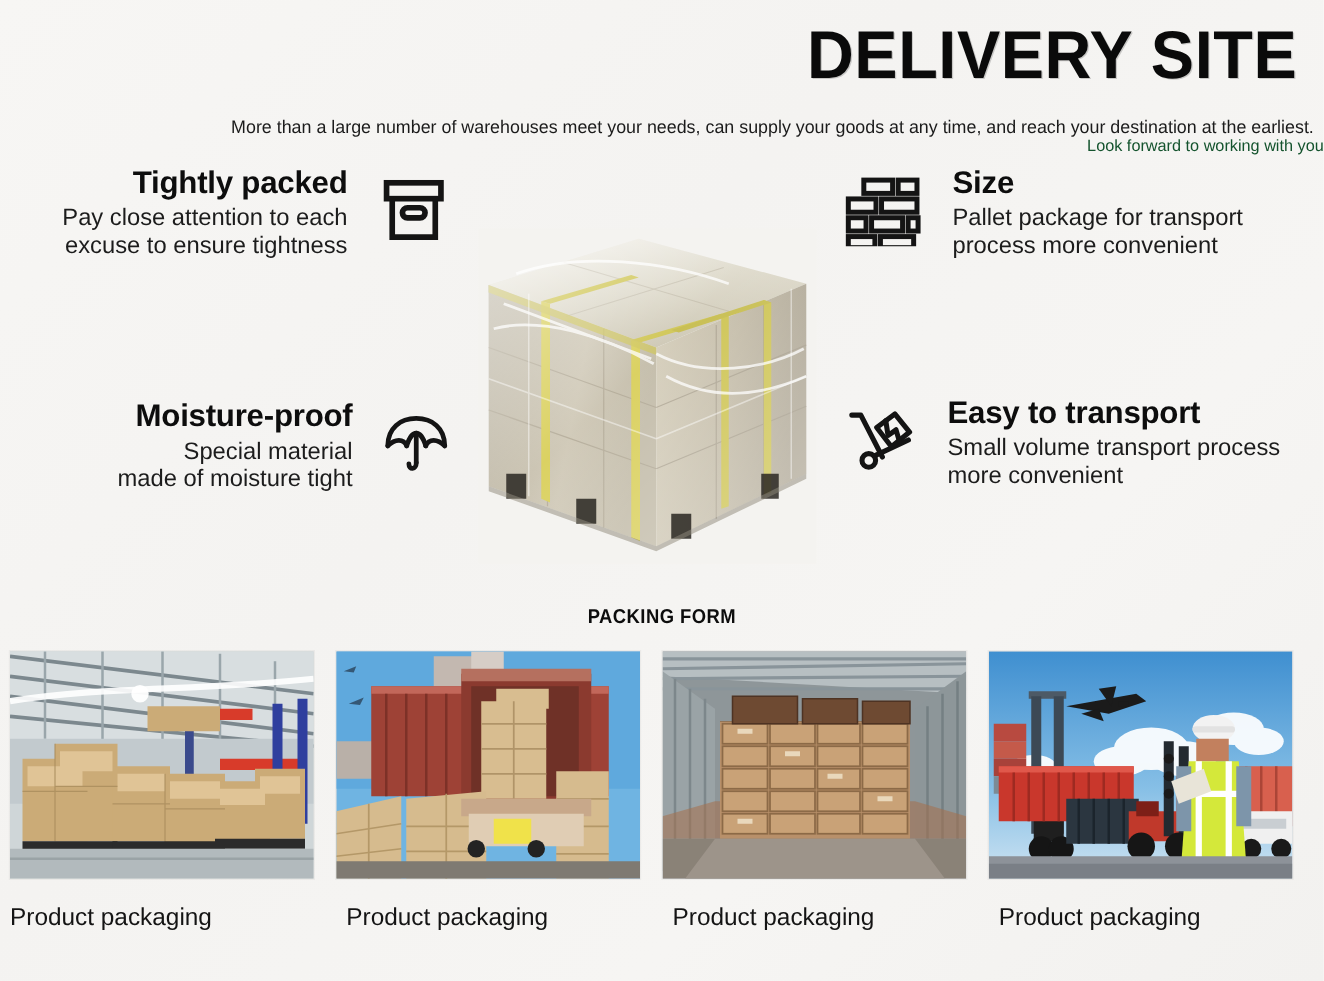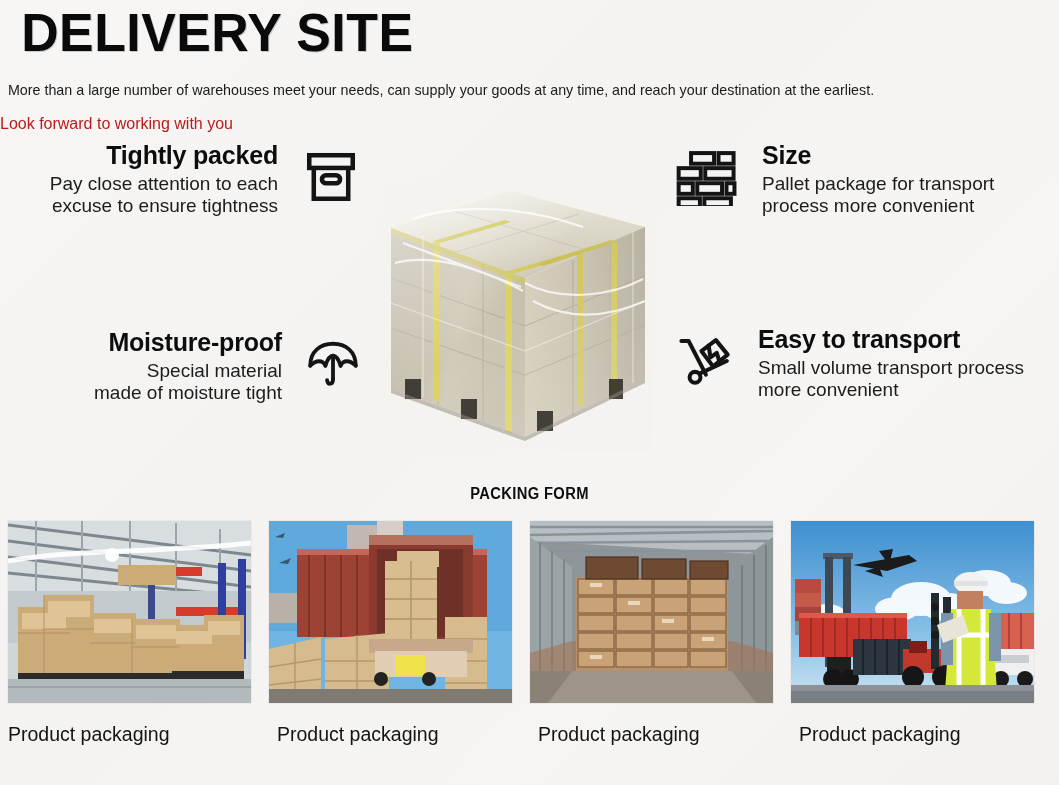--- a/index.html
+++ b/index.html
@@ -18,21 +18,21 @@
     position: relative;
   }
 
   .page {
     width: 1059px;
     height: 785px;
     position: relative;
   }
 
   
-  .header { padding-top: 4px; text-align: left; }
+  .header { padding-top: 16px; text-align: right; }
 
   .title {
     font-size: 54px;
     font-weight: 700;
     letter-spacing: 0.5px;
     line-height: 1.05;
     color: #0a0a0a;
     text-shadow: 1px 1px 0 rgba(0,0,0,0.18);
     transform: scaleX(0.96);
   }
@@ -40,23 +40,22 @@
   .subtitle {
     font-size: 14.5px;
     color: #1b1b1b;
     line-height: 1.0;
     margin-top: 22px;
     transform: scaleX(0.985);
     white-space: nowrap;
   }
 
   .subtitle2 {
-    font-size: 16px;
-    color: #b91c1c;
-    margin-top: 18px;
+    font-size: 13px;
+    color: #14532d;
   }
 
   
   .features { position: relative; height: 300px; }
 
   .feature {
     position: absolute;
     display: flex;
     align-items: center;
     gap: 24px;

